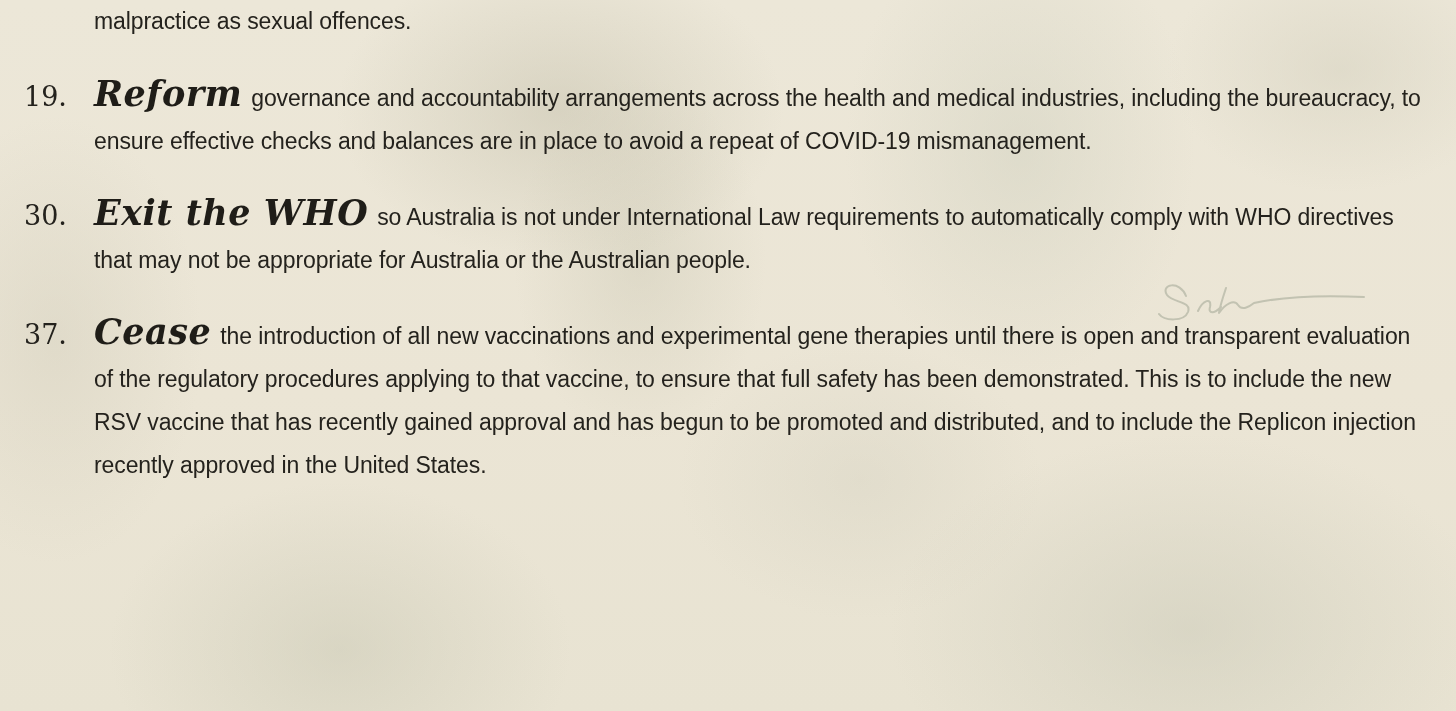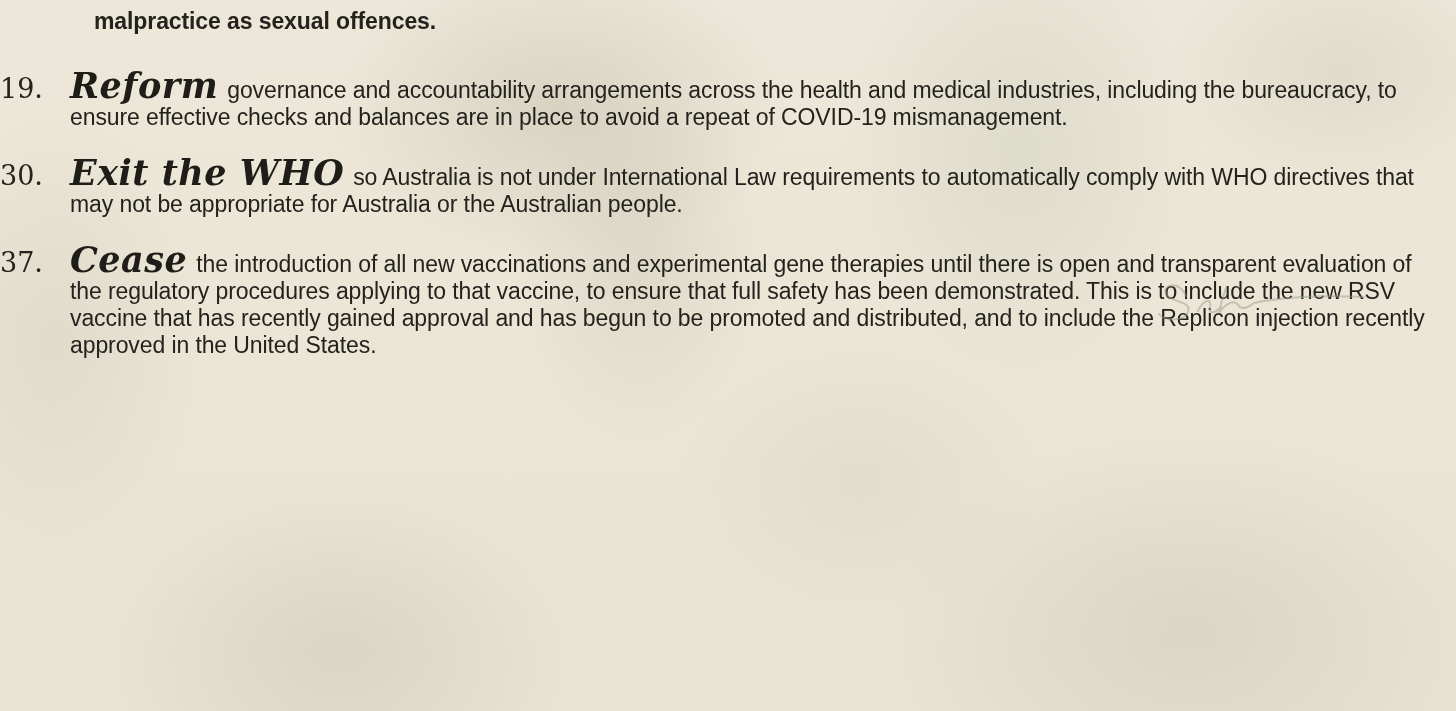--- a/index.html
+++ b/index.html
@@ -28,44 +28,44 @@
       radial-gradient(ellipse 210px 320px at 55px 340px, rgba(203,199,180,0.35), transparent 70%),
       radial-gradient(ellipse 260px 200px at 860px 480px, rgba(205,203,186,0.30), transparent 70%),
       linear-gradient(180deg, #ece7d8 0%, #ebe5d5 55%, #e8e3d2 100%);
     color: #24221d;
   }
   .intro-line {
     margin: 6px 24px 0 94px;
     font-size: 23px;
     line-height: 30px;
     letter-spacing: -0.1px;
-    font-weight: bold;
   }
   ol.manifesto {
     list-style: none;
     margin: 36px 0 0 0;
     padding: 0;
   }
   ol.manifesto li {
     display: flex;
     align-items: baseline;
     margin: 0 0 28px 0;
   }
   .item-number {
     flex: 0 0 70px;
+    padding-left: 24px;
     font-family: "DejaVu Serif", serif;
     font-size: 27px;
     line-height: 1;
     color: #24221d;
   }
   .item-content {
     flex: 1 1 auto;
     padding-right: 26px;
     font-size: 23px;
-    line-height: 27px;
+    line-height: 43px;
     letter-spacing: -0.1px;
   }
   .lead-word {
     font-family: "DejaVu Serif", serif;
     font-style: italic;
     font-weight: 700;
     font-size: 35px;
     letter-spacing: 0.5px;
     padding-right: 9px;
     color: #1f1d18;

